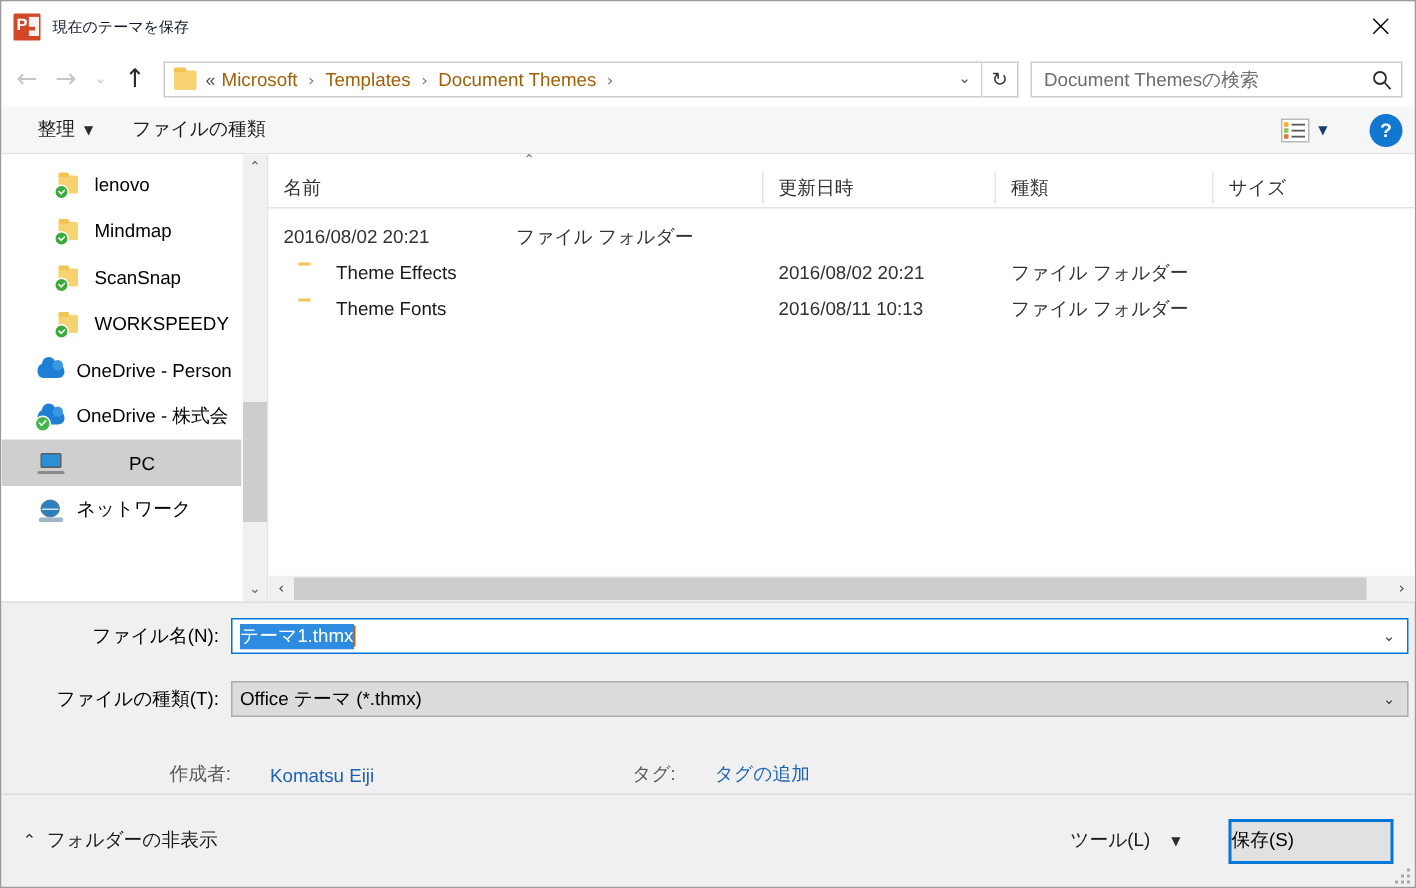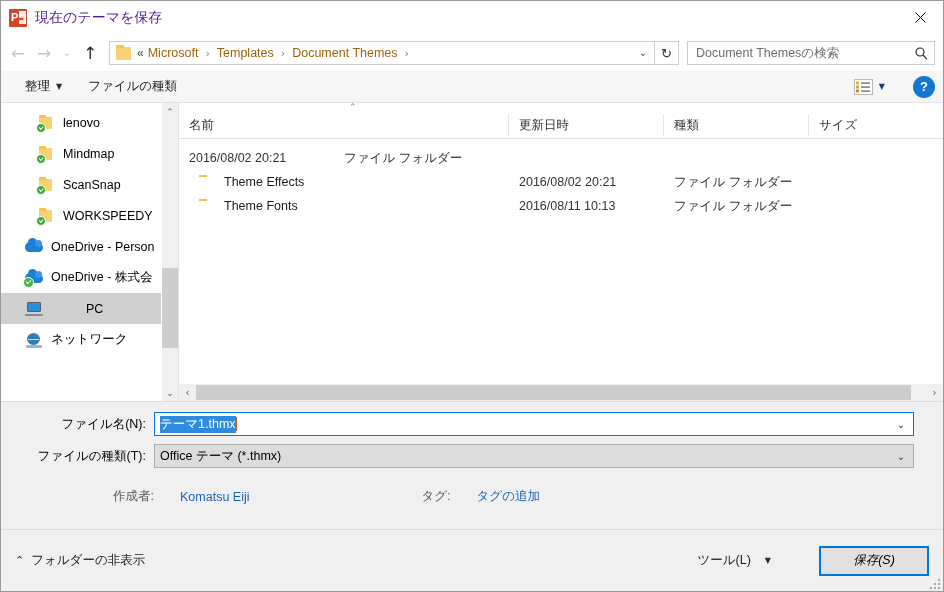--- a/index.html
+++ b/index.html
@@ -55,22 +55,22 @@
   .ppt-icon::after {
     content: "";
     position: absolute;
     right: 1px; top: 2px;
     width: 7px; height: 13px;
     background: #ffffff;
     opacity: .92;
     clip-path: polygon(0 0, 100% 0, 100% 100%, 0 100%, 0 72%, 62% 72%, 62% 52%, 0 52%);
   }
   .title-text {
-    font-size: 14px;
-    color: #4c1d95;
+    font-size: 10px;
+    color: #0f172a;
     white-space: nowrap;
   }
   .close-btn {
     position: absolute;
     right: 0; top: 0;
     width: 46px; height: 32px;
     display: flex; align-items: center; justify-content: center;
     cursor: default;
   }
   .close-btn svg { stroke: #000; }
@@ -525,22 +525,22 @@
     border-top: 1px solid #dcdcdc;
     flex: 0 0 auto;
     padding: 10px 0 0 0;
     height: 128px;
     box-sizing: border-box;
     position: relative;
   }
   .formrow {
     display: flex;
     align-items: center;
-    margin-bottom: 8px;
-    padding: 0 29px 0 0;
+    margin-bottom: 18px;
+    padding: 0 4px 0 0;
   }
   .flabel {
     width: 153px;
     text-align: right;
     padding-right: 8px;
     font-size: 12.5px;
     color: #000000;
     white-space: nowrap;
     flex: 0 0 auto;
     box-sizing: border-box;
@@ -642,28 +642,27 @@
     align-items: center;
     font-size: 12.5px;
     color: #1a1a1a;
     margin-right: 16px;
     white-space: nowrap;
   }
   .tools .cmd-caret { margin-left: 14px; }
   .btn {
     width: 110px; height: 30px;
     font-size: 12.5px;
-    display: flex; align-items: center; justify-content: center;
+    display: flex; align-items: center; 
     box-sizing: border-box;
     background: #e1e1e1;
     border: 1px solid #adadad;
     color: #000;
-    margin-left: 32px;
-    white-space: nowrap;
-    font-style: italic;
+    margin-left: 16px;
+    white-space: nowrap;
   }
   .btn.primary {
     border: 2px solid #0078d7;
     background: #e1e1e1;
   }
   .resize-grip {
     position: absolute;
     right: 3px; bottom: 2px;
     width: 12px; height: 12px;
   }

